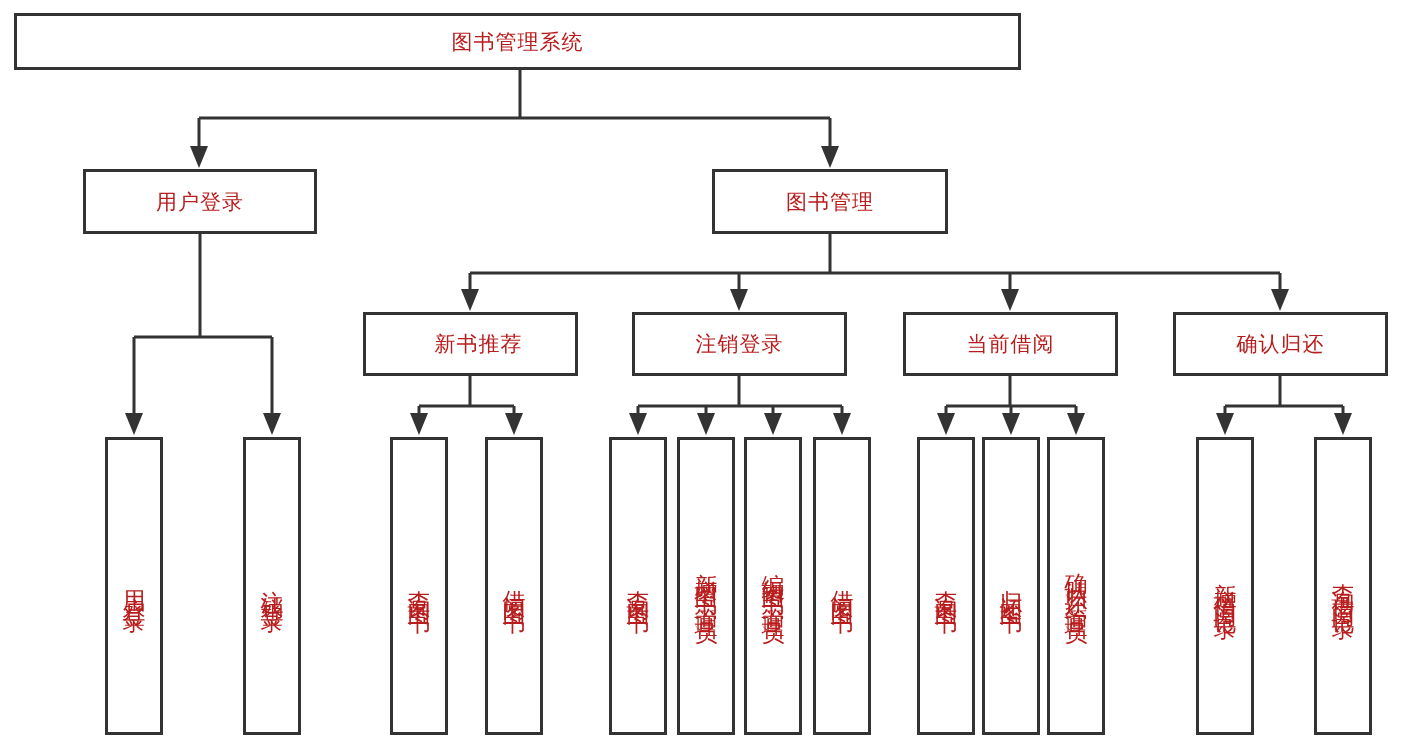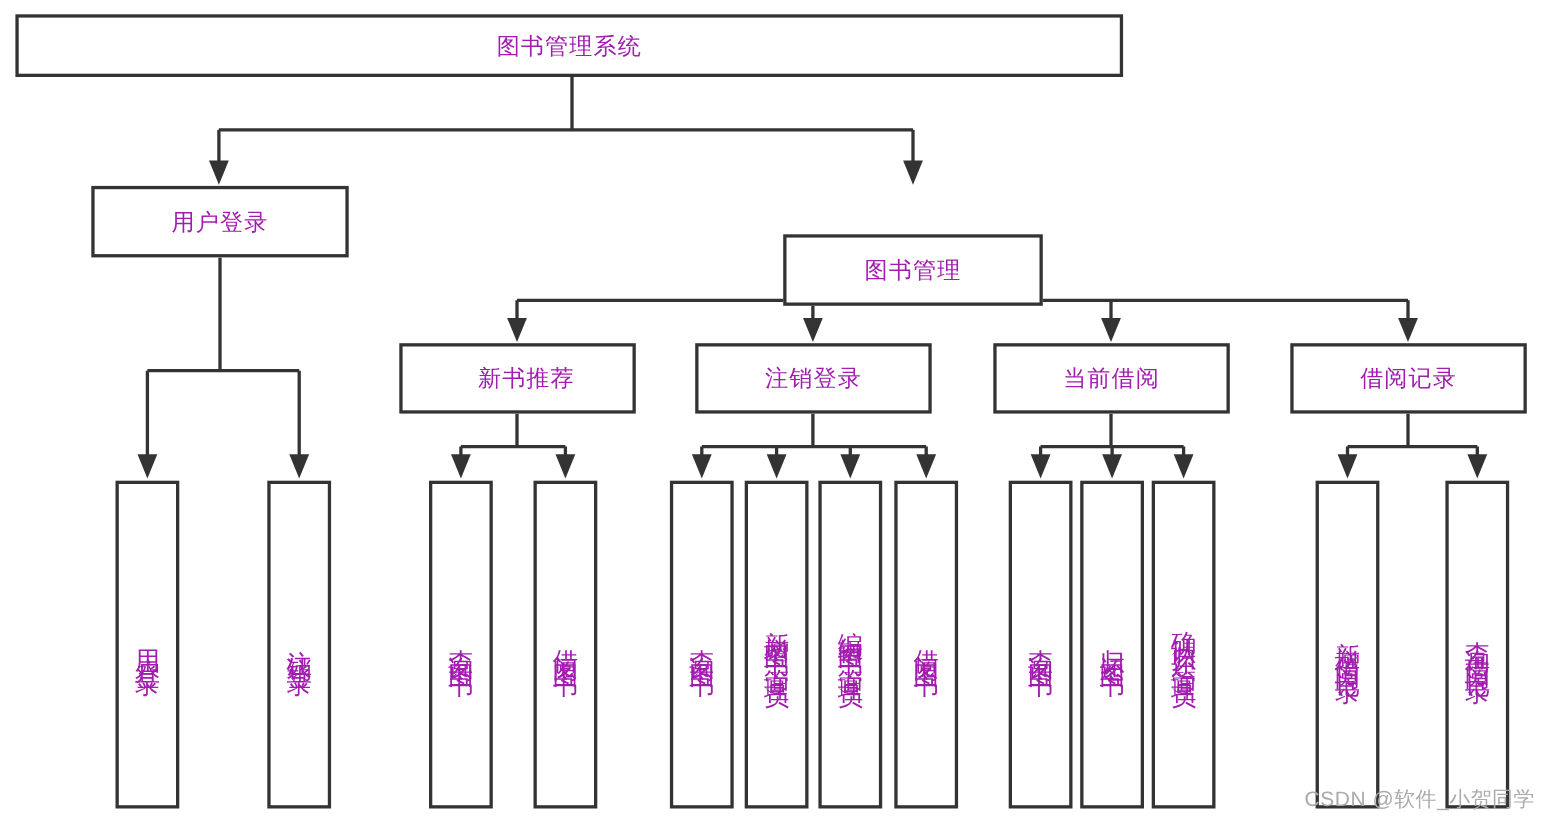--- a/index.html
+++ b/index.html
@@ -17,38 +17,38 @@
     width: 1405px; height: 747px;
   }
   .box {
     position: absolute;
     box-sizing: border-box;
     border: 3px solid #333333;
     background: #ffffff;
     display: flex;
     align-items: center;
     justify-content: center;
-    color: #a21caf;
+    color: #b91c1c;
     text-align: center;
   }
   .hbox {
     font-size: 21px;
     letter-spacing: 1px;
   }
   .vbox {
     writing-mode: vertical-rl;
     text-orientation: mixed;
     font-size: 23px;
     letter-spacing: 7px;
     line-height: 1;
   }
   
   .n-root          { left: 14px;   top: 13px;  width: 1007px; height: 57px; }
   .n-user-login    { left: 83px;   top: 169px; width: 234px;  height: 65px; }
-  .n-book-mgmt     { left: 712px;  top: 169px; width: 236px;  height: 65px; margin-top: 44px; }
+  .n-book-mgmt     { left: 712px;  top: 169px; width: 236px;  height: 65px; }
   .n-new-book-rec  { left: 363px;  top: 312px; width: 215px;  height: 64px; padding-left: 16px; }
   .n-book-borrow   { left: 632px;  top: 312px; width: 215px;  height: 64px; }
   .n-cur-borrow    { left: 903px;  top: 312px; width: 215px;  height: 64px; text-align: right; }
   .n-borrow-rec    { left: 1173px; top: 312px; width: 215px;  height: 64px; }
   .leaf            { top: 437px; width: 58px; height: 298px; }
   .n-leaf-user-login { left: 105px; }
   .n-leaf-logout     { left: 243px; }
   .n-rec-query       { left: 390px; }
   .n-rec-borrow      { left: 485px; }
   .n-bb-query        { left: 609px; }
@@ -137,21 +137,21 @@
   <div class="box hbox n-new-book-rec">
     <span>新书推荐</span>
   </div>
   <div class="box hbox n-book-borrow">
     <span>注销登录</span>
   </div>
   <div class="box hbox n-cur-borrow">
     <span>当前借阅</span>
   </div>
   <div class="box hbox n-borrow-rec">
-    <span>借阅记录</span>
+    <span>确认归还</span>
   </div>
 
   <div class="box vbox leaf n-leaf-user-login">
     <span>用户登录</span>
   </div>
   <div class="box vbox leaf n-leaf-logout">
     <span>注销登录</span>
   </div>
 
   <div class="box vbox leaf n-rec-query">
@@ -184,15 +184,14 @@
     <span>确认归还（管理员）</span>
   </div>
 
   <div class="box vbox leaf n-br-add">
     <span>新增借阅记录</span>
   </div>
   <div class="box vbox leaf n-br-query">
     <span>查询借阅记录</span>
   </div>
 
-  <div id="watermark">CSDN @软件_小贺同学</div>
 
 </div>
 
 </body></html>

